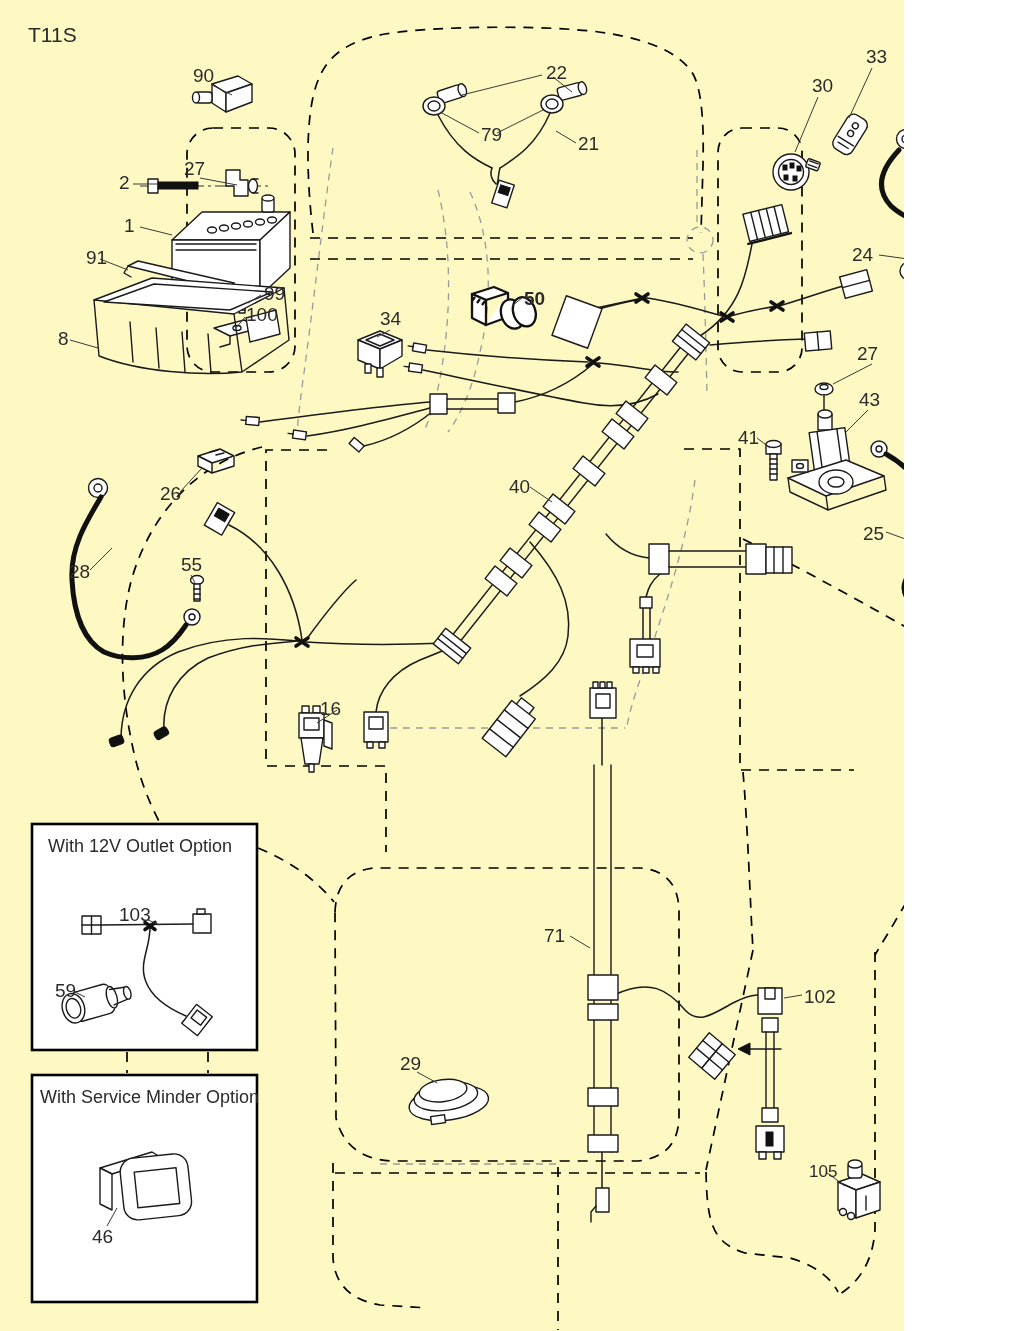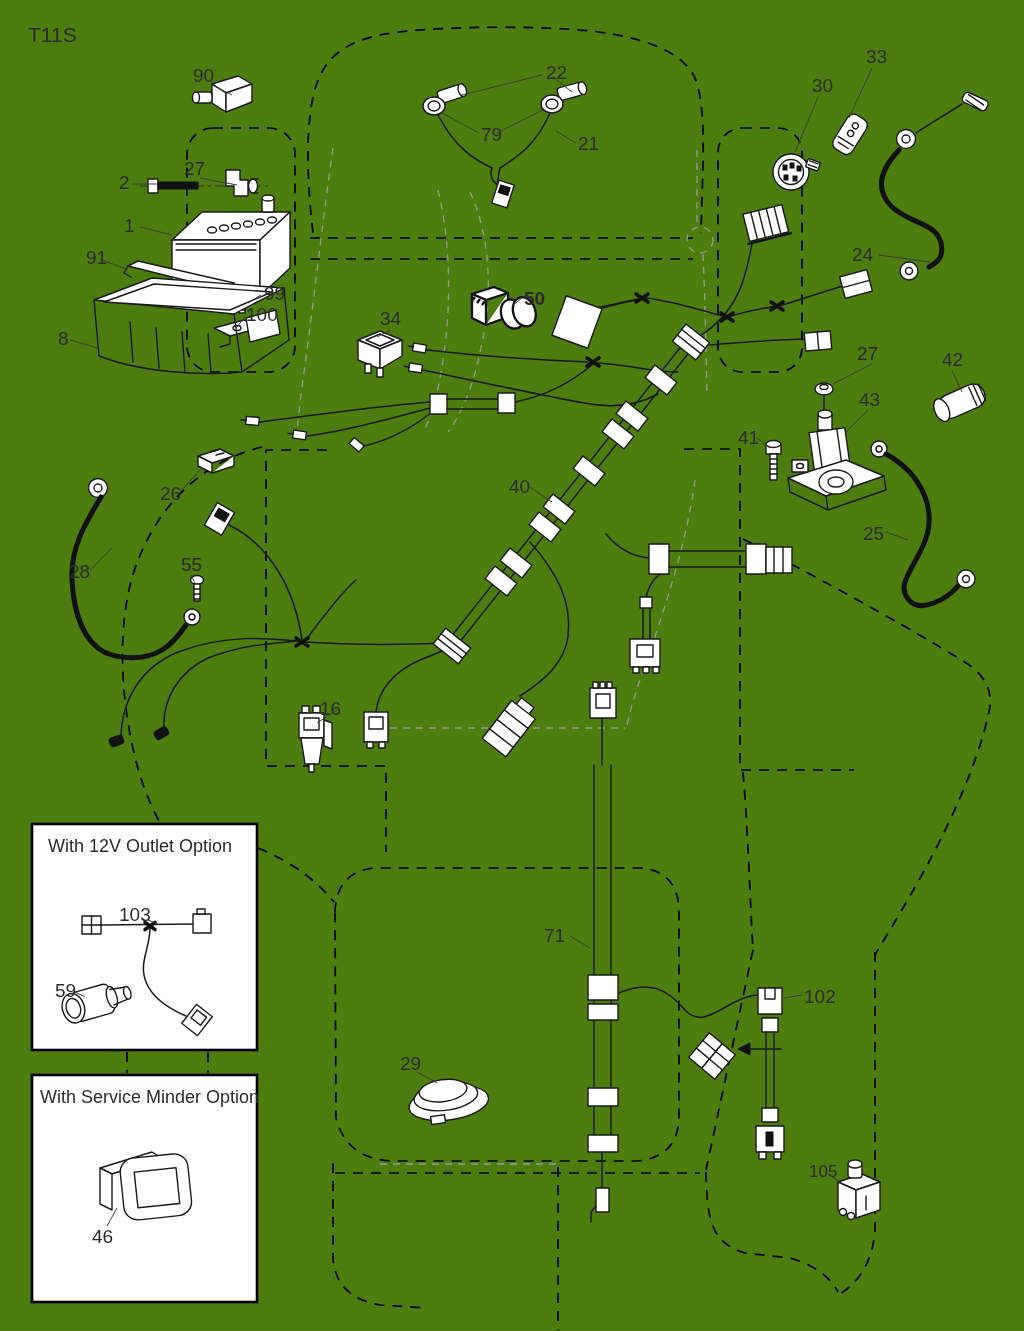--- a/index.html
+++ b/index.html
@@ -1,16 +1,16 @@
 <!DOCTYPE html>
 <html><head>
 <meta charset="utf-8">
 <style>
   html,body{margin:0;padding:0;background:#fff;}
-  #stage{position:relative;width:1024px;height:1331px;background:#4d7c0f;overflow:hidden;}
+  #stage{position:relative;width:904px;height:1331px;background:#fef9c3;overflow:hidden;}
   svg{display:block;}
   svg text{font-family:"Liberation Sans",sans-serif;}
   .dsh{fill:none;stroke:#000;stroke-width:1.7;stroke-dasharray:10 8;stroke-linecap:butt;}
   .gdsh{fill:none;stroke:#9a9a9a;stroke-width:1.3;stroke-dasharray:7 6;}
   .ln{fill:none;stroke:#1a1a1a;stroke-width:1.4;stroke-linejoin:round;stroke-linecap:round;}
   .fw{fill:#fff;stroke:#1a1a1a;stroke-width:1.4;stroke-linejoin:round;}
   .blk{fill:#111;stroke:#111;}
   .wr{fill:none;stroke:#1a1a1a;stroke-width:1.5;stroke-linecap:round;}
   .thick{fill:none;stroke:#111;stroke-width:5;stroke-linecap:round;}
   .bold{fill:none;stroke:#111;stroke-width:2.3;stroke-linejoin:round;}

